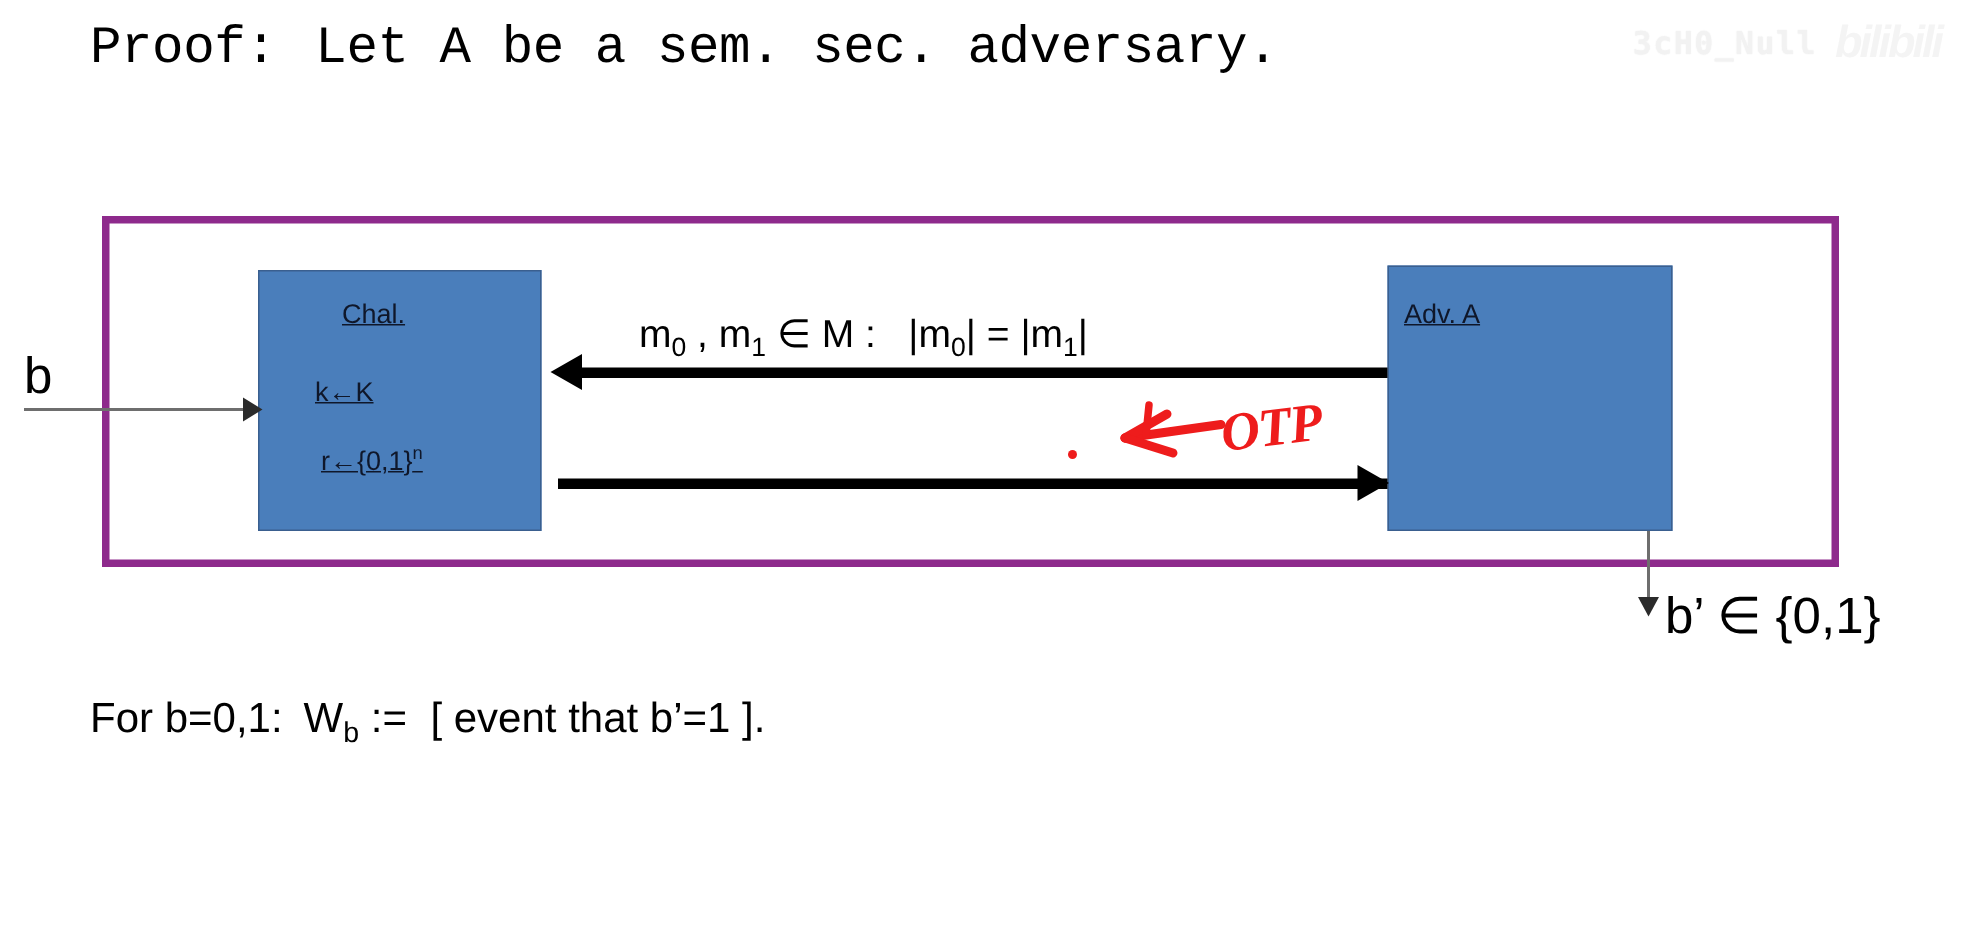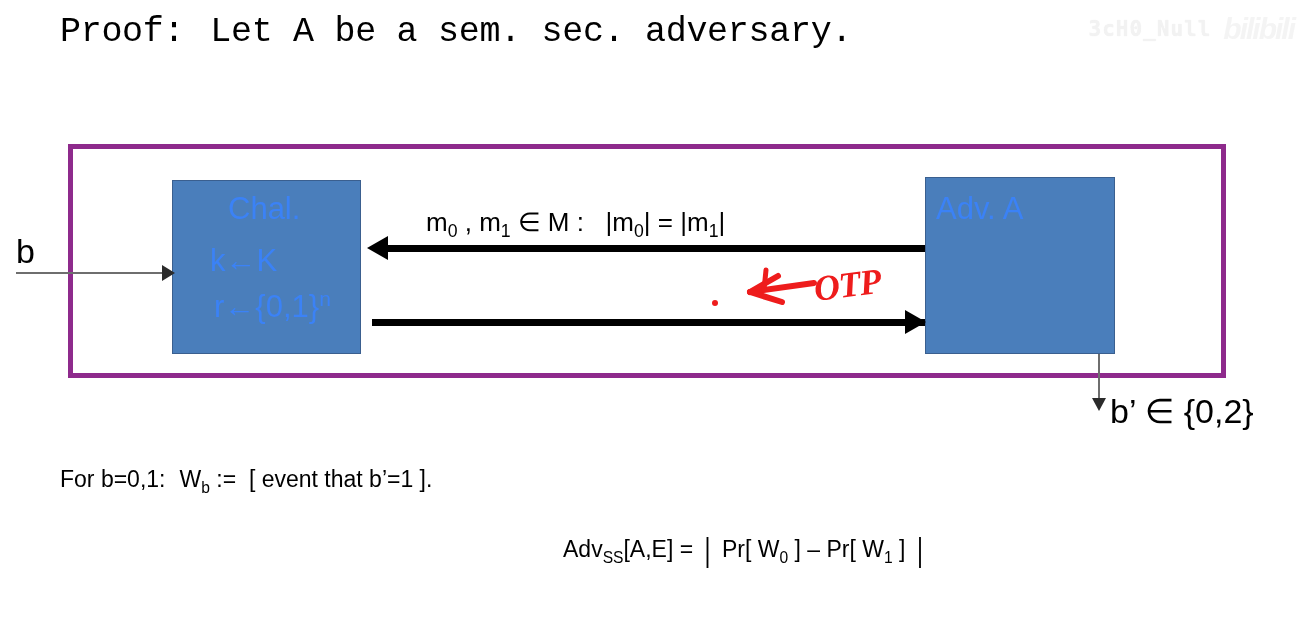--- a/index.html
+++ b/index.html
@@ -90,23 +90,24 @@
   }
   .adv-box {
     left: 925px;
     top: 177px;
     width: 190px;
     height: 177px;
   }
   .party-label {
     position: absolute;
     white-space: nowrap;
-    font-size: 31px;
+    font-size: 18px;
     line-height: 26px;
-    color: #3b82f6;
+    color: #0f172a;
+    text-decoration: underline;
   }
   .chal-title { left: 228px; top: 196px; }
   .chal-k     { left: 210px; top: 248px; }
   .chal-r     { left: 214px; top: 294px; }
   .adv-title  { left: 936px; top: 196px; }
 
   sup.sup-n {
     font-size: 0.68em;
     vertical-align: super;
     line-height: 0;
@@ -232,21 +233,21 @@
     font-size: 34px;
     line-height: 38px;
   }
   .label-b      { left: 16px; top: 232px; }
   .label-bprime { left: 1110px; top: 392px; }
 
   
   .bottom-line {
     position: absolute;
     white-space: nowrap;
-    font-size: 23px;
+    font-size: 28px;
     line-height: 42px;
   }
   .line-w   { left: 60px; top: 458px; }
   .line-adv { left: 563px; top: 528px; }
   .line-w .gap-s { display: inline-block; width: 14px; }
 
   .bar {
     display: inline-block;
     font-weight: normal;
     transform: scaleY(1.45);
@@ -297,23 +298,20 @@
     </svg>
   </div>
   <div class="red-otp">OTP</div>
 
   <div class="io-label label-b">b</div>
   <div class="thin-line b-in-line"></div>
   <div class="b-in-head"></div>
 
   <div class="thin-line b-out-line"></div>
   <div class="b-out-head"></div>
-  <div class="io-label label-bprime">b’ ∈ {0,2}</div>
+  <div class="io-label label-bprime">b’ ∈ {0,1}</div>
 
   <div class="bottom-line line-w">
     <span>For b=0,1:</span><span class="gap-s"></span><span>W</span><sub class="sub-s">b</sub> <span>:=</span>&nbsp; <span>[ event that b’=1 ].</span>
   </div>
 
-  <div class="bottom-line line-adv">
-    <span>Adv</span><sub class="sub-s">SS</sub><span>[A,E] =</span> <span class="bar">|</span> <span>Pr[ W</span><sub class="sub-s">0</sub><span> ]</span> <span>–</span> <span>Pr[ W</span><sub class="sub-s">1</sub><span> ]</span> <span class="bar">|</span>
-  </div>
 
 </div>
 
 </body></html>

